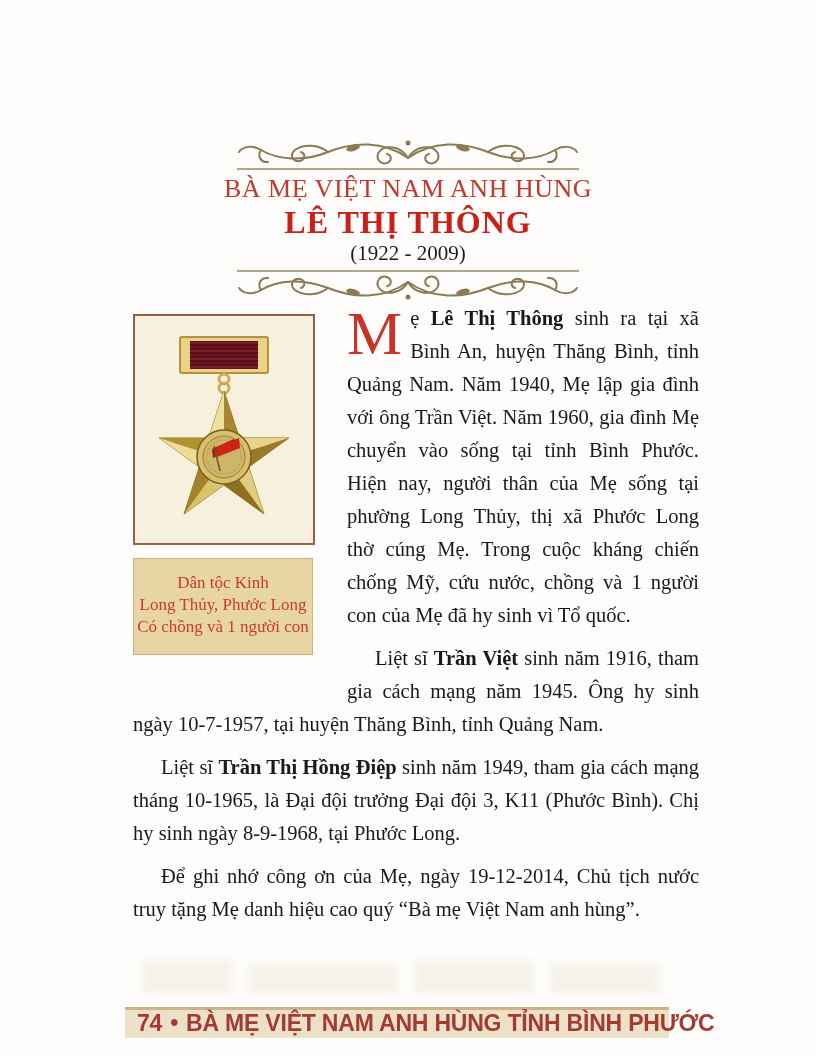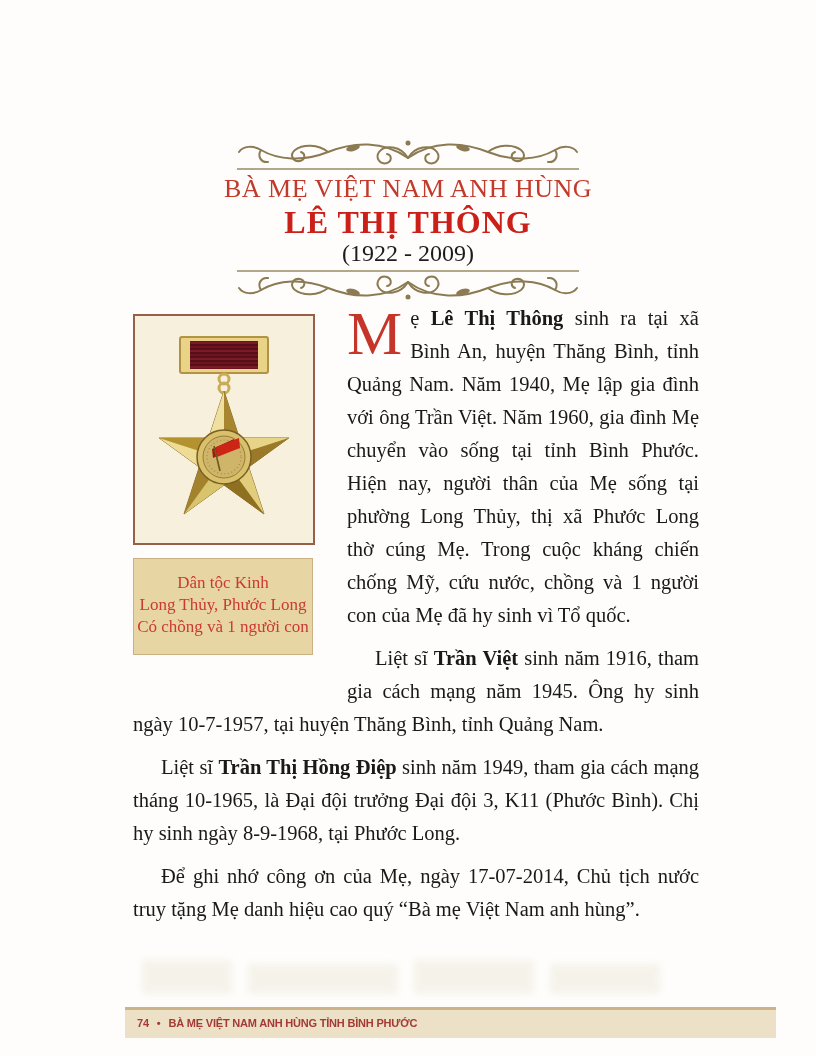--- a/index.html
+++ b/index.html
@@ -13,21 +13,21 @@
   .title-wrap{position:absolute;left:126px;top:136px;width:564px;text-align:center;}
   .orn{display:block;margin:0 auto;width:352px;height:36px;}
   .orn-bottom{transform:scaleY(-1);}
   .eyebrow{
     margin-top:2px;font-size:26px;line-height:30px;letter-spacing:.5px;
     color:#c23a2c;font-weight:400;
   }
   .hero-name{
     font-size:32px;line-height:36px;font-weight:bold;color:#cb1f19;letter-spacing:1px;
   }
-  .years{font-size:24px;line-height:26px;color:#1c1c1c;margin-bottom:2px;}
+  .years{font-size:21px;line-height:26px;color:#1c1c1c;margin-bottom:2px;}
   
   .figure-box{
     position:absolute;left:133px;top:314px;width:182px;height:231px;
     background:#f7f0dd;border:2px solid #97604b;box-sizing:border-box;
     display:flex;align-items:center;justify-content:center;
   }
   .caption-box{
     position:absolute;left:133px;top:558px;width:180px;height:97px;
     background:#e7d6a4;border:1px solid #c9b183;box-sizing:border-box;
     text-align:center;color:#cb3a32;font-size:17px;line-height:22px;
@@ -46,24 +46,24 @@
     float:left;font-size:62px;line-height:54px;padding:4px 8px 0 0;
     color:#c5352a;font-weight:400;
   }
   .b{font-weight:bold;}
   
   .ghost{position:absolute;left:142px;top:960px;width:540px;height:38px;
     display:flex;gap:16px;filter:blur(3px);opacity:.6;}
   .ghost div{background:#f0ece0;border-radius:3px;}
   
   .footer-band{
-    position:absolute;left:125px;top:1007px;width:651px;height:31px;
+    position:absolute;left:125px;top:1007px;width:544px;height:31px;
     background:#ece1c6;border-top:3px solid #cdb488;box-sizing:border-box;
     font-family:"Liberation Sans","DejaVu Sans",sans-serif;
-    font-weight:bold;font-size:11px;letter-spacing:-0.2px;
+    font-weight:bold;font-size:23px;letter-spacing:-0.2px;
     color:#a33a34;line-height:27px;padding-left:12px;
     white-space:nowrap;
   }
   .footer-band .sep{margin:0 8px;}
 </style>
 </head>
 <body>
 
 <div class="page">
 
@@ -159,21 +159,21 @@
     <div>Dân tộc Kinh</div>
     <div>Long Thủy, Phước Long</div>
     <div>Có chồng và 1 người con</div>
   </div>
 
   <div class="body-text">
     <div class="float-spacer"></div>
     <p><span class="dropcap">M</span><span>ẹ </span><span class="b">Lê Thị Thông</span><span> sinh ra tại xã Bình An, huyện Thăng Bình, tỉnh Quảng Nam. Năm 1940, Mẹ lập gia đình với ông Trần Việt. Năm 1960, gia đình Mẹ chuyển vào sống tại tỉnh Bình Phước. Hiện nay, người thân của Mẹ sống tại phường Long Thủy, thị xã Phước Long thờ cúng Mẹ. Trong cuộc kháng chiến chống Mỹ, cứu nước, chồng và 1 người con của Mẹ đã hy sinh vì Tổ quốc.</span></p>
     <p class="indent"><span>Liệt sĩ </span><span class="b">Trần Việt</span><span> sinh năm 1916, tham gia cách mạng năm 1945. Ông hy sinh ngày 10-7-1957, tại huyện Thăng Bình, tỉnh Quảng Nam.</span></p>
     <p class="indent clear"><span>Liệt sĩ </span><span class="b">Trần Thị Hồng Điệp</span><span> sinh năm 1949, tham gia cách mạng tháng 10-1965, là Đại đội trưởng Đại đội 3, K11 (Phước Bình). Chị hy sinh ngày 8-9-1968, tại Phước Long.</span></p>
-    <p class="indent clear"><span>Để ghi nhớ công ơn của Mẹ, ngày 17-07-2014, Chủ tịch nước truy tặng Mẹ danh hiệu cao quý “Bà mẹ Việt Nam anh hùng”.</span></p>
+    <p class="indent clear"><span>Để ghi nhớ công ơn của Mẹ, ngày 19-12-2014, Chủ tịch nước truy tặng Mẹ danh hiệu cao quý “Bà mẹ Việt Nam anh hùng”.</span></p>
   </div>
 
   <div class="ghost">
     <div style="width:90px;height:34px;"></div>
     <div style="width:150px;height:30px;margin-top:4px;"></div>
     <div style="width:120px;height:34px;"></div>
     <div style="width:110px;height:30px;margin-top:4px;"></div>
   </div>
 
   <div class="footer-band">

